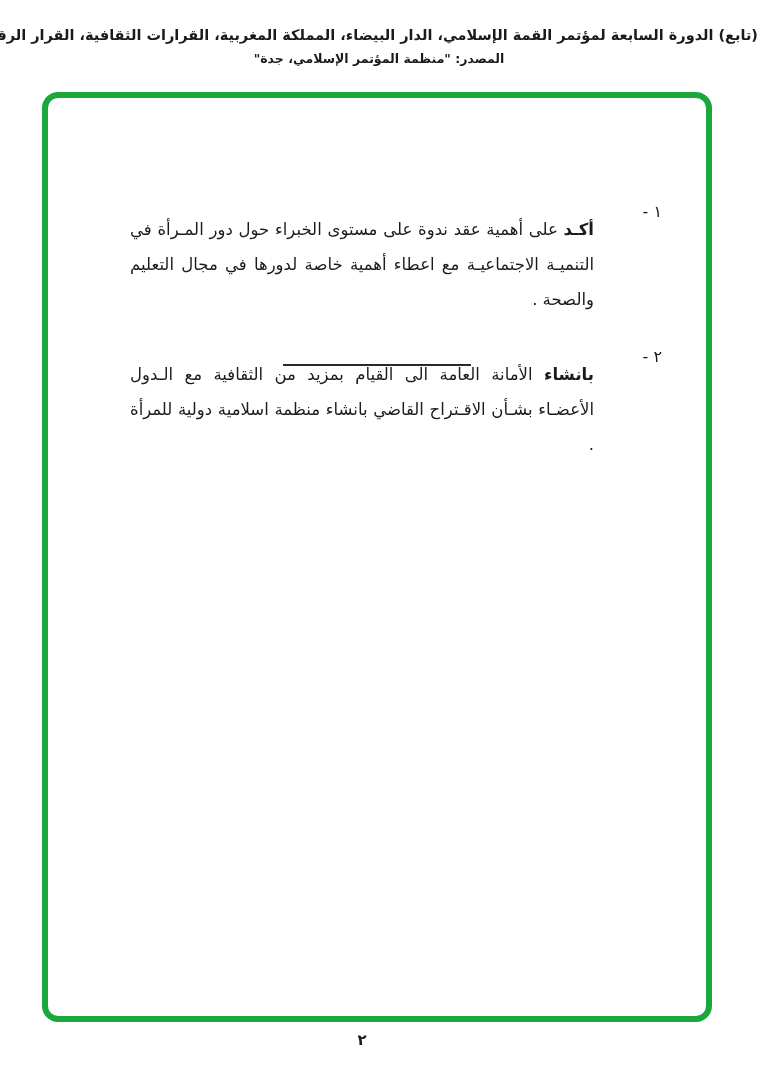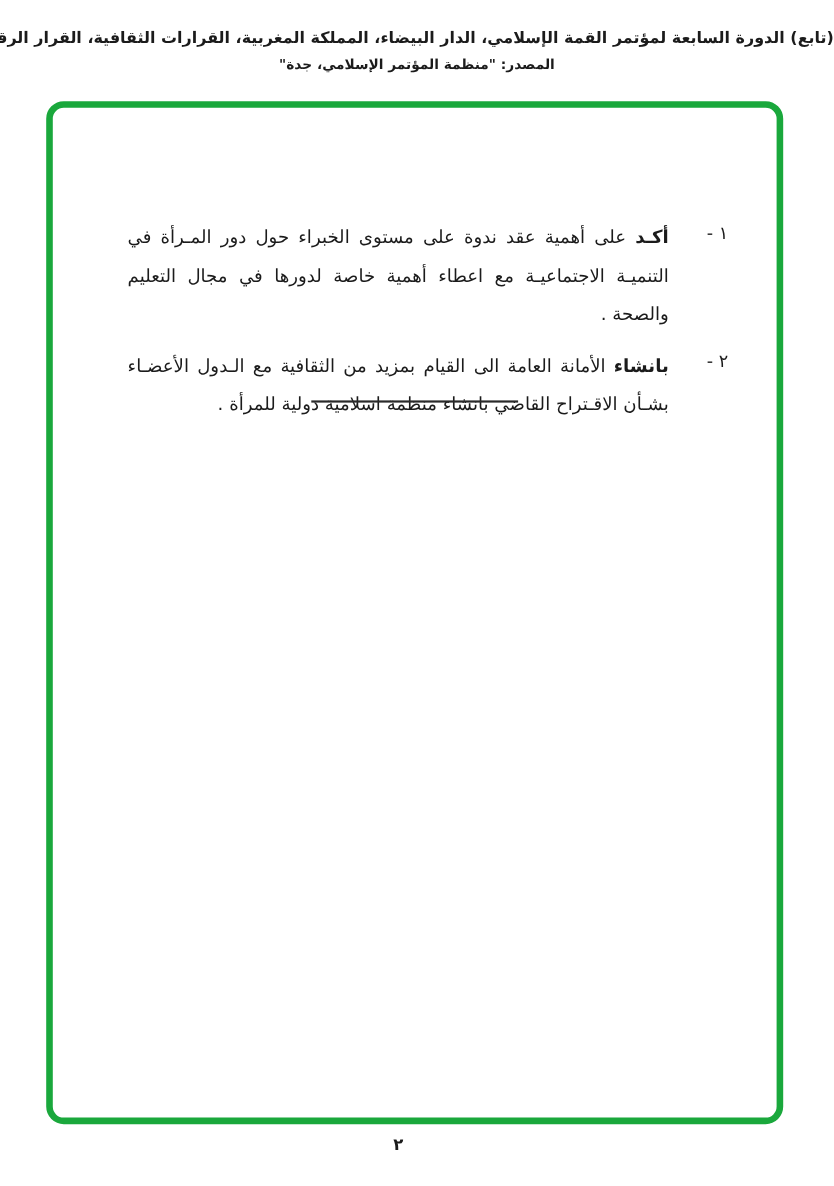--- a/index.html
+++ b/index.html
@@ -67,21 +67,21 @@
     margin-bottom: 4px;
   }
   .item-num {
     flex: 0 0 50px;
     font-size: 16px;
     line-height: 35px;
     white-space: nowrap;
   }
   .item-text {
     flex: 1 1 auto;
-    margin: 4px;
+    margin: 18px;
     font-size: 16.5px;
     line-height: 35px;
     text-align: justify;
     text-justify: inter-word;
   }
   .item-lead {
     font-weight: bold;
   }
 
   

